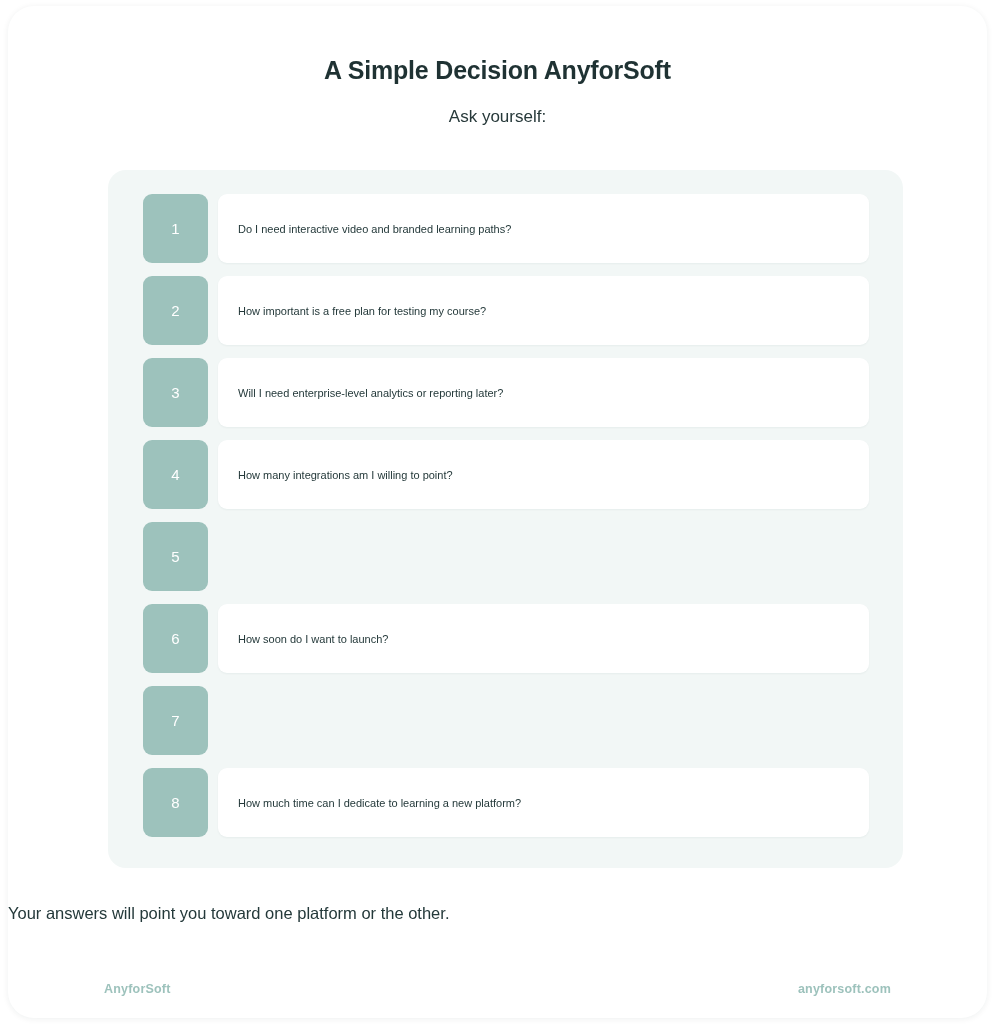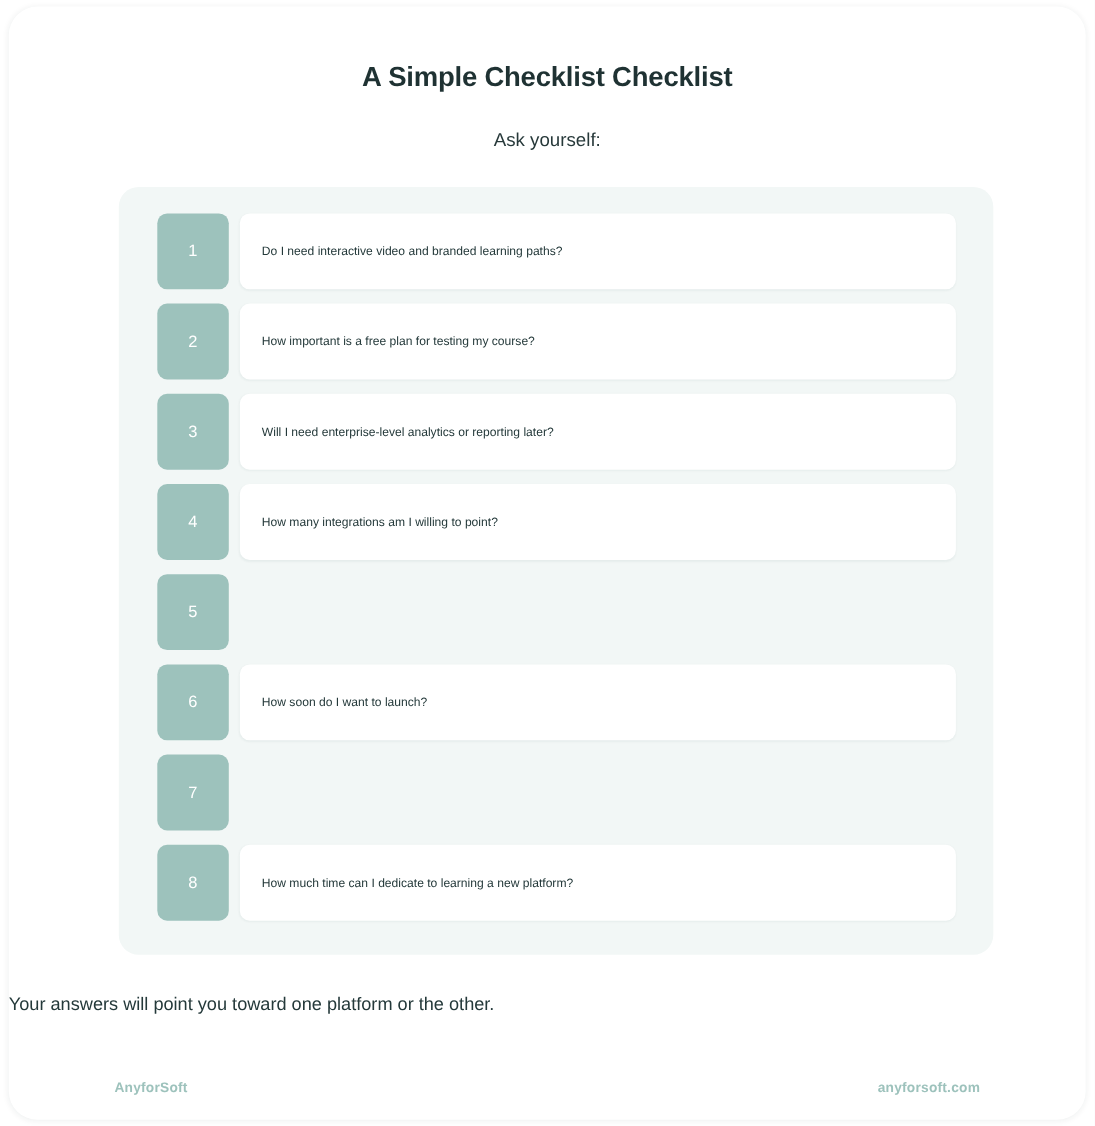--- a/index.html
+++ b/index.html
@@ -28,21 +28,21 @@
   .title {
     margin: 0;
     padding-top: 50px;
     text-align: center;
     font-size: 25px;
     font-weight: bold;
     letter-spacing: -0.2px;
     color: #1f3233;
   }
   .subtitle {
-    margin: 12px;
+    margin: 1px;
     padding-top: 21px;
     text-align: center;
     font-size: 17px;
     color: #27393a;
     font-weight: 400;
   }
   .panel {
     position: absolute;
     left: 100px;
     top: 164px;
@@ -109,21 +109,21 @@
     letter-spacing: 0.2px;
   }
   .brand-left { left: 96px; text-align: center; }
   .brand-right { right: 96px; }
 </style>
 </head>
 <body>
 
 <div class="card">
 
-  <h1 class="title">A Simple Checklist Checklist</h1>
+  <h1 class="title">A Simple Decision AnyforSoft</h1>
   <p class="subtitle">Ask yourself:</p>
 
   <div class="panel"></div>
 
   <div class="rows">
 
     <div class="row">
       <div class="num">1</div>
       <div class="text">Do I need interactive video and branded learning paths?</div>
     </div>

